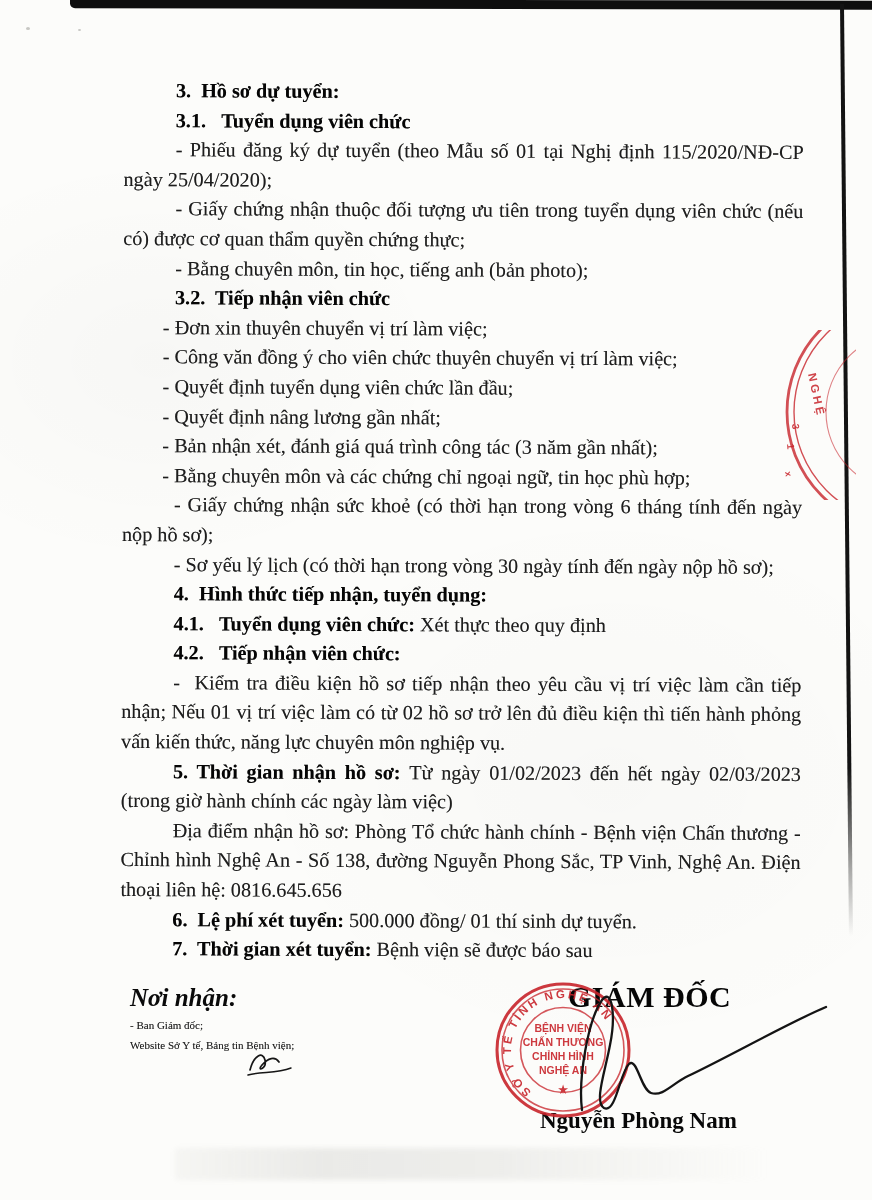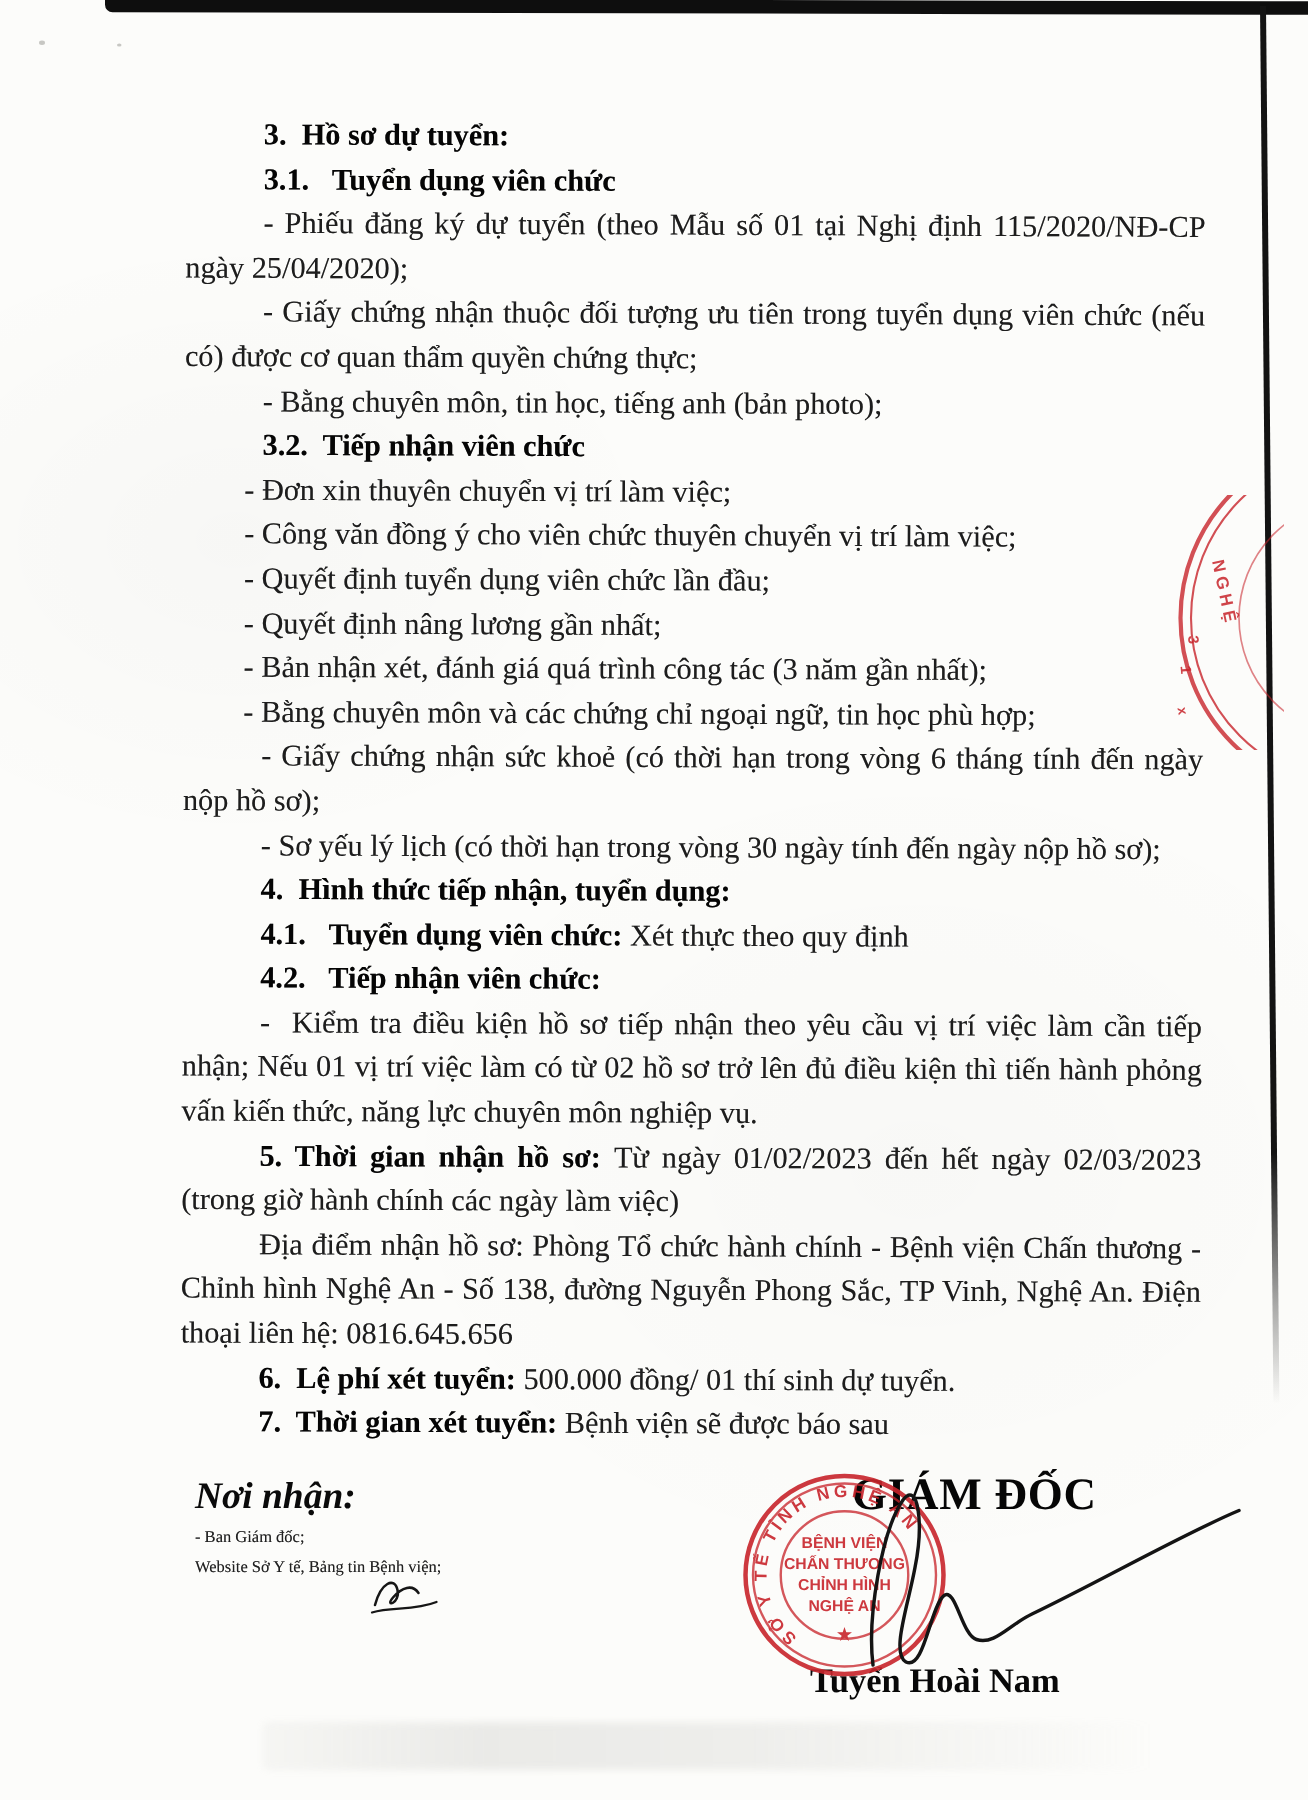--- a/index.html
+++ b/index.html
@@ -95,21 +95,21 @@
         <div class="recip-line">- Ban Giám đốc;</div>
         <div class="recip-line">Website Sở Y tế, Bảng tin Bệnh viện;</div>
       </div>
   </div>
   <svg class="initial-svg" viewBox="0 0 56 32">
     <path d="M4 22 C 8 7, 17 3, 19 12 C 21 21, 10 24, 16 17 C 22 10, 29 8, 33 14" stroke="#161616" stroke-width="1.7" fill="none" stroke-linecap="round"></path>
     <path d="M2 27 C 15 23, 30 26, 45 20" stroke="#161616" stroke-width="1.5" fill="none" stroke-linecap="round"></path>
   </svg>
 
   <div class="director-title">GIÁM ĐỐC</div>
-  <div class="director-name">Tuyển Hoài Nam</div>
+  <div class="director-name">Nguyễn Phòng Nam</div>
 
   <svg class="sig-svg" viewBox="0 0 442 240">
 
     <g opacity="0.9">
       <circle cx="133" cy="90" r="66" stroke="#c8242b" stroke-width="3" fill="none"></circle>
       <circle cx="133" cy="90" r="61" stroke="#c8242b" stroke-width="1.6" fill="none" opacity="0.85"></circle>
       <circle cx="133" cy="90" r="42.5" stroke="#c8242b" stroke-width="1.6" fill="none" opacity="0.85"></circle>
       <defs>
         <path id="ringpath" transform="rotate(-55 133 90)" d="M 81 90 A 52 52 0 1 1 185 90 A 52 52 0 1 1 81 90" fill="none"></path>
       </defs>

